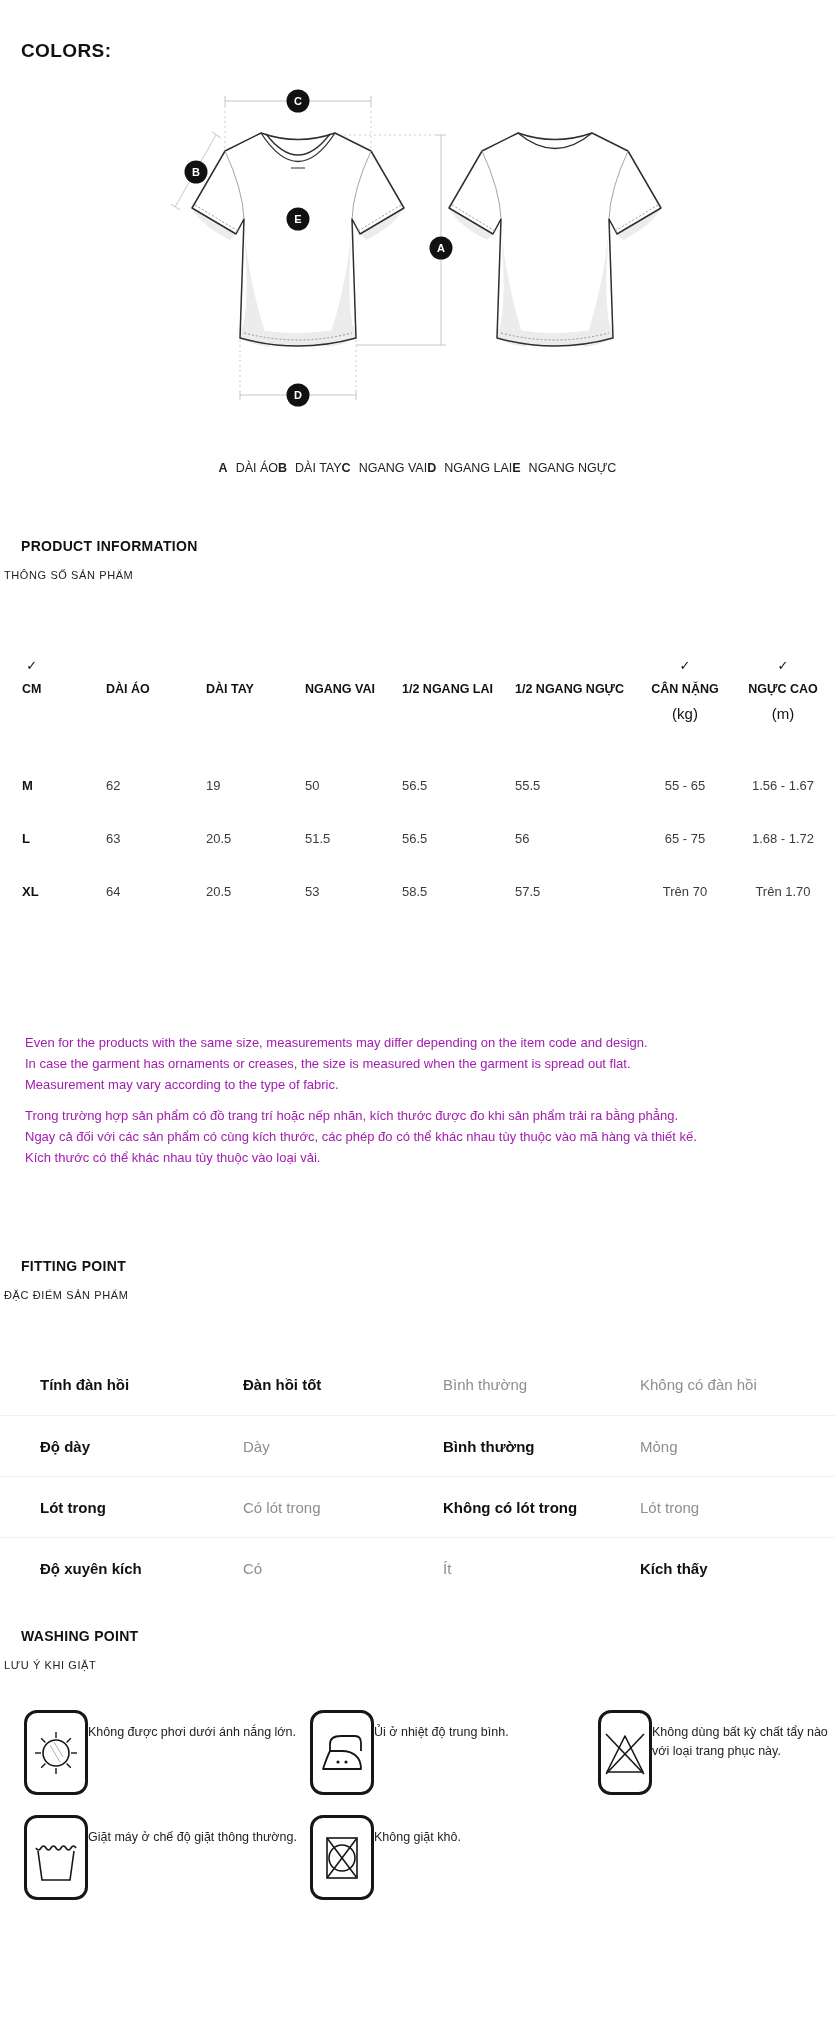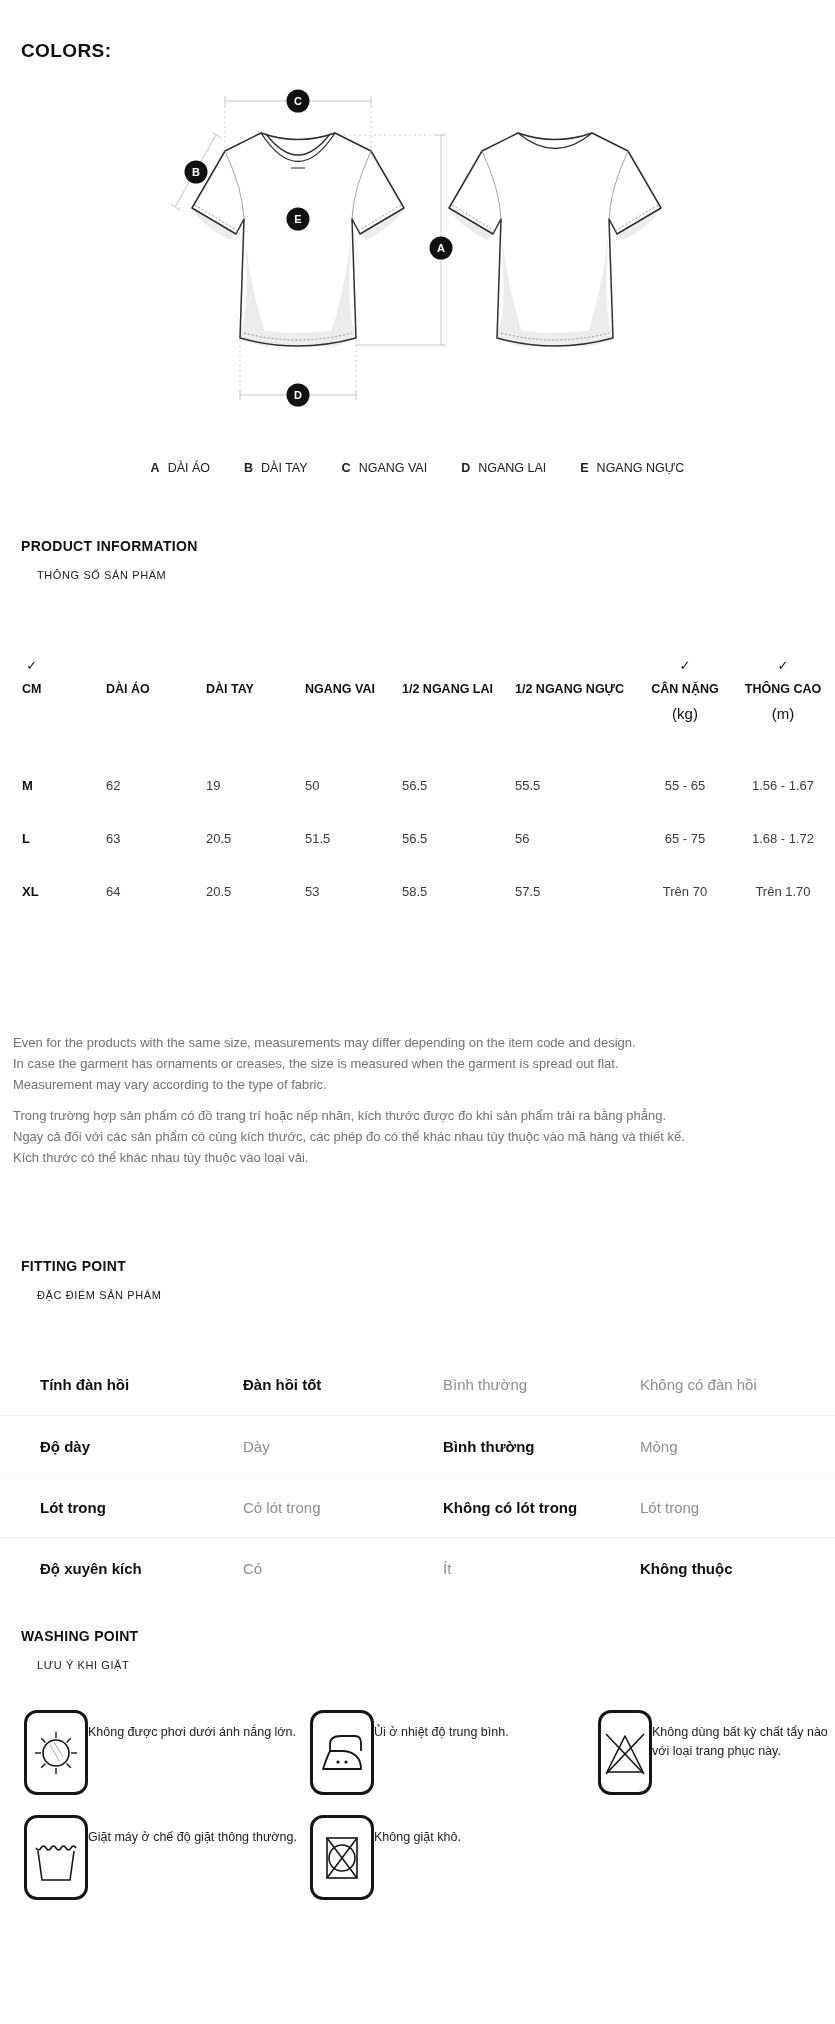--- a/index.html
+++ b/index.html
@@ -2,48 +2,48 @@
 <html><head>
 <meta charset="utf-8">
 <style>
   * { margin:0; padding:0; box-sizing:border-box; }
   html,body { background:#ffffff; }
   body { font-family:"Liberation Sans", sans-serif; color:#111; }
   .page { position:relative; width:835px; height:2024px; margin:0 auto; background:#fff; overflow:hidden; }
 
   
   .h-main { position:absolute; left:21px; font-size:14px; font-weight:bold; letter-spacing:.3px; color:#111; }
-  .h-sub  { position:absolute; left:37px; font-size:11px; letter-spacing:.6px; color:#222; }
+  .h-sub  { position:absolute; left:4px; font-size:11px; letter-spacing:.6px; color:#222; }
 
   .colors-heading { position:absolute; left:21px; top:40px; font-size:19px; font-weight:bold; letter-spacing:.4px; }
 
   
   .tee-svg { position:absolute; left:148px; top:88px; }
 
-  .legend { position:absolute; top:461px; left:0; width:100%; display:flex; justify-content:center; gap:34px; font-size:12.5px; color:#222; }
+  .legend { position:absolute; top:461px; left:0; width:100%; display:flex; justify-content:center; font-size:12.5px; color:#222; }
   .legend .li { white-space:nowrap; }
   .legend .key { font-weight:bold; margin-right:8px; }
 
   
   .st { position:absolute; top:658px; left:0; width:835px; padding-left:22px; }
   .st-row { display:grid; grid-template-columns:84px 100px 99px 97px 113px 124px 92px 1fr; align-items:start; }
   .st-h .cell { font-size:12.5px; font-weight:bold; color:#111; }
   .st-h .stack { display:flex; flex-direction:column; }
   .st-h .check { height:24px; font-size:13px; font-weight:normal; text-align:center; }
   .st-h .lbl { height:18px; }
   .st-h .unit { height:16px; font-size:15px; font-weight:normal; margin-top:5px; }
   .st-h .c0 .stack { width:max-content; text-align:center; }
   .st-h .c6, .st-h .c7 { text-align:center; }
   .st-d { margin-top:38px; font-size:13px; color:#3c3c3c; }
   .st-d.first { margin-top:57px; }
   .st-d .sz { font-weight:bold; color:#111; }
   .st-d .c6, .st-d .c7 { text-align:center; }
 
   
-  .notes { position:absolute; left:13px; top:1032px; font-size:13px; line-height:21px; color:#737373; }
+  .notes { position:absolute; left:25px; top:1032px; font-size:13px; line-height:21px; color:#a21caf; }
   .notes .vi { margin-top:10px; }
 
   
   .fit { position:absolute; top:1354px; left:0; width:835px; }
   .fit-row { display:grid; grid-template-columns:203px 200px 197px 1fr; padding-left:40px; height:61px; align-items:center; font-size:15px; }
   .fit-row + .fit-row { border-top:1px solid #f2f2f2; }
   .fit-row .flabel { font-weight:bold; color:#111; }
   .fit-row .opt { color:#8e8e8e; }
   .fit-row .opt.sel { color:#111; font-weight:bold; }
 
@@ -213,21 +213,21 @@
       <div class="cell c6">
           <div class="stack">
             <div class="check">✓</div>
             <div class="lbl">CÂN NẶNG</div>
             <div class="unit">(kg)</div>
           </div>
         </div>
       <div class="cell c7">
           <div class="stack">
             <div class="check">✓</div>
-            <div class="lbl">THÔNG CAO</div>
+            <div class="lbl">NGỰC CAO</div>
             <div class="unit">(m)</div>
           </div>
         </div>
     </div>
 
     <div class="st-row st-d first">
       <div class="sz">M</div>
       <div>62</div>
       <div>19</div>
       <div>50</div>
@@ -290,21 +290,21 @@
     <div class="fit-row">
       <div class="flabel">Lót trong</div>
       <div class="opt">Có lót trong</div>
       <div class="opt sel">Không có lót trong</div>
       <div class="opt">Lót trong</div>
     </div>
     <div class="fit-row">
       <div class="flabel">Độ xuyên kích</div>
       <div class="opt">Có</div>
       <div class="opt">Ít</div>
-      <div class="opt sel">Không thuộc</div>
+      <div class="opt sel">Kích thấy</div>
     </div>
   </div>
 
   <div class="h-main" style="top:1628px">WASHING POINT</div>
   <div class="h-sub" style="top:1659px">LƯU Ý KHI GIẶT</div>
 
   <div class="wash">
 
     <div class="wash-item">
       <div class="icon-box">

